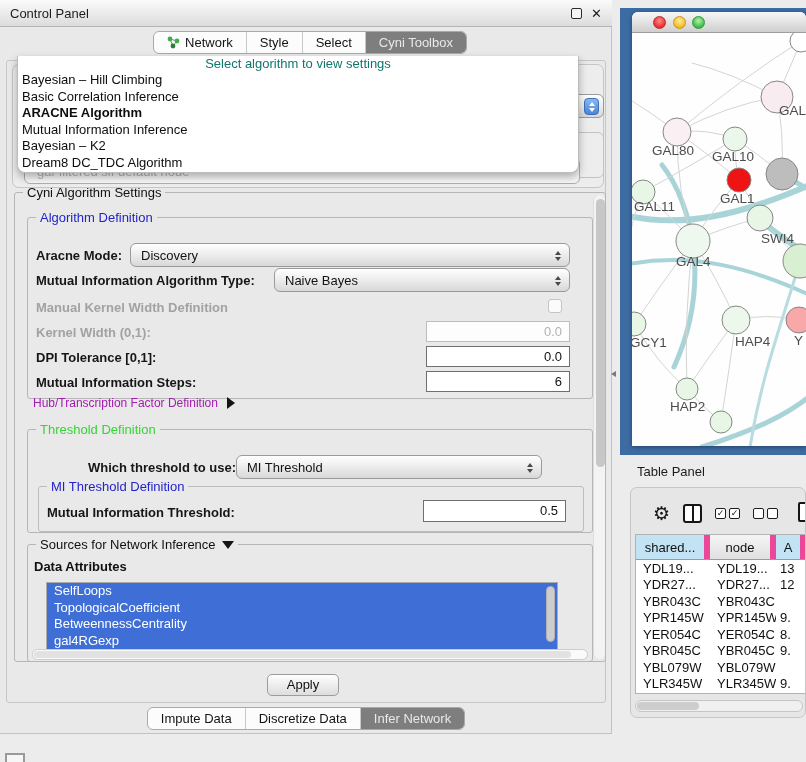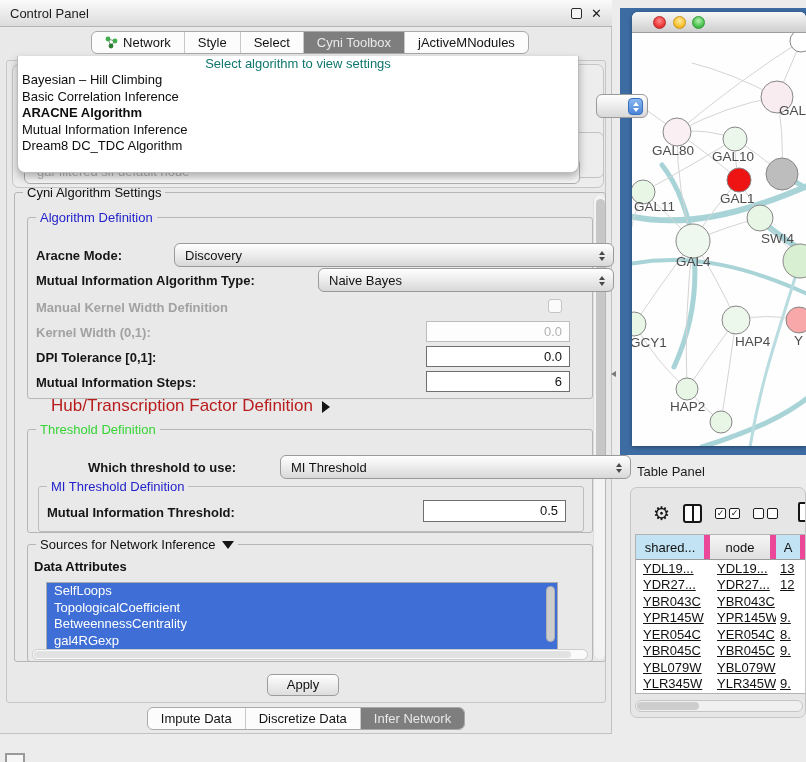--- a/index.html
+++ b/index.html
@@ -37,21 +37,21 @@
   .net-tab-icon { display:inline-block; }
 
   #cp-content { left:6px; top:60px; width:600px; height:643px;
     background:#e9e9e9; border:1px solid #c6c6c6; border-radius:3px; }
 
   
   #bg-panel { left:12px; top:64px; width:592px; height:124px;
     background:#ededed; border:1px solid #c6c6c6; border-radius:7px; z-index:4; }
   .combo { height:24px; border:1px solid #9a9a9a; border-radius:6px;
     background:linear-gradient(#ffffff,#eeeeee 45%,#d8d8d8);
-    display:flex; align-items:center; padding-left:10px; font-size:13px; color:#121212; z-index:5;margin-left:44px; }
+    display:flex; align-items:center; padding-left:10px; font-size:13px; color:#121212; z-index:5; }
   .combo .stepper { position:absolute; right:4px; top:3px; width:15px; height:17px;
     display:flex; flex-direction:column; align-items:center; justify-content:center; gap:2px; }
   .tri-up { width:0; height:0; border-left:3.5px solid transparent; border-right:3.5px solid transparent; border-bottom:4.5px solid #4a4a4a; }
   .tri-down { width:0; height:0; border-left:3.5px solid transparent; border-right:3.5px solid transparent; border-top:4.5px solid #4a4a4a; }
   #bg-combo-focused { left:552px; top:94px; width:52px; }
   #bg-combo-focused .stepper { background:linear-gradient(#8ab8f2,#4a85d8); border:1px solid #3a6fbe; border-radius:4px; }
   #bg-combo-focused .tri-up { border-bottom-color:#fff; }
   #bg-combo-focused .tri-down { border-top-color:#fff; }
   #bg-box-2 { left:552px; top:132px; width:52px; height:46px; border:1px solid #c2c2c2; border-radius:6px; z-index:4; }
   #bg-combo-network { left:24px; top:158px; width:556px; height:26px; z-index:5;
@@ -84,21 +84,21 @@
   .numfield { position:absolute; background:#fff; border:1px solid #6f6f6f;
     font-size:13px; text-align:right; padding:1px 7px 0 4px; line-height:18px; }
   .numfield.disabled { border:1px solid #bdbdbd; color:#b2b2b2; background:#fdfdfd; }
   .checkbox { position:absolute; width:14px; height:14px; border:1px solid #c4c4c4;
     border-radius:3px; background:#fbfbfb; }
 
   .tri-right { display:inline-block; width:0; height:0; border-top:6px solid transparent;
     border-bottom:6px solid transparent; border-left:8px solid #141414; margin-left:9px; vertical-align:-2px; }
   .tri-down-big { display:inline-block; width:0; height:0; border-left:6px solid transparent;
     border-right:6px solid transparent; border-top:8px solid #141414; }
-  #hub-row { position:absolute; left:18px; top:203px; font-size:17px; color:#b91c1c;margin-left:18px; }
+  #hub-row { position:absolute; left:18px; top:203px; font-size:12px; color:#a21caf; }
 
   
   #attr-label { position:absolute; left:6px; top:14px; font-weight:bold; font-size:13px; }
   #attr-list { position:absolute; left:18px; top:37px; width:512px; height:69px;
     background:#ffffff; border:1px solid #ababab; overflow:hidden; }
   .attr-item { font-size:13px; line-height:16.5px; padding-left:7px; color:#ffffff; background:#3f6fd6; white-space:nowrap; }
   #attr-vscroll { position:absolute; right:2px; top:3px; width:9px; height:56px;
     background:#cdcdcd; border:1px solid #b2b2b2; border-radius:5px; }
   #sources-hscroll { position:absolute; left:4px; top:104px; width:556px; height:11px;
     background:#fafafa; border:1px solid #cccccc; border-radius:6px; }
@@ -145,21 +145,21 @@
   .mini-cb { width:11px; height:11px; border:1.6px solid #1c1c1c; border-radius:2px; background:#fff;
     font-size:9px; line-height:9px; text-align:center; color:#111; font-weight:bold; }
   #doc-icon { position:absolute; right:-7px; top:6px; width:16px; height:20px; border:2px solid #161616; border-radius:2px; background:#fff; }
   #tbl { position:absolute; left:4px; top:46px; width:172px; height:160px; background:#fff;
     border:1px solid #b3b3b3; overflow:hidden; }
   #tbl-header { display:flex; height:25px; border-bottom:1px solid #9b9b9b; }
   .th { font-size:13px; display:flex; align-items:center; justify-content:center;
     border-right:6px solid #ec4899; background:linear-gradient(#f5f5f5,#e0e0e0); overflow:hidden; white-space:nowrap; }
   .th.hl { background:#c2e3f3; }
   .th.c1 { width:74px; } .th.c2 { width:66px; } .th.c3 { flex:1; }
-  .tr { display:flex; height:16.5px; align-items:center;text-decoration:underline; }
+  .tr { display:flex; height:16.5px; align-items:center; }
   .td { font-size:13px; white-space:nowrap; overflow:hidden; }
   .td.c1 { width:74px; padding-left:7px; } .td.c2 { width:66px; padding-left:7px; } .td.c3 { flex:1; padding-left:4px; }
   #tbl-hscroll { position:absolute; left:4px; top:212px; width:168px; height:12px;
     background:#f0f0f0; border:1px solid #c5c5c5; border-radius:6px; }
   #tbl-hscroll .thumb { position:absolute; left:1px; top:1px; width:62px; height:8px; background:#cdcdcd; border-radius:4px; }
 
   #corner-icon { left:5px; top:753px; width:20px; height:14px; border:2px solid #9a9a9a; background:#f6f6f6; }
 </style>
 </head>
 <body>
@@ -189,23 +189,20 @@
       </div>
       <div class="gtab">
         <span>Style</span>
       </div>
       <div class="gtab">
         <span>Select</span>
       </div>
       <div class="gtab selected">
         <span>Cyni Toolbox</span>
       </div>
-      <div class="gtab">
-        <span>jActiveMNodules</span>
-      </div>
     </div>
 </div>
 
 <div class="abs" id="cp-content"></div>
 
 <div class="abs" id="bg-panel"></div>
 <div class="abs combo" id="bg-combo-focused">
   <span class="stepper">
       <span class="tri-up"></span>
       <span class="tri-down"></span>
@@ -216,20 +213,21 @@
   <span>gal-filtered sif default node</span>
 </div>
 
 <div class="abs" id="algo-dropdown">
   <div id="algo-hint">Select algorithm to view settings</div>
   <div id="algo-items">
       <div class="algo-item">Bayesian – Hill Climbing</div>
       <div class="algo-item">Basic Correlation Inference</div>
       <div class="algo-item bold">ARACNE Algorithm</div>
       <div class="algo-item">Mutual Information Inference</div>
+      <div class="algo-item">Bayesian – K2</div>
       <div class="algo-item">Dream8 DC_TDC Algorithm</div>
     </div>
 </div>
 
 <div class="group" id="settings-group">
   <span class="legend">Cyni Algorithm Settings</span>
 
   <div class="group" id="algdef-group">
     <span class="legend blue">Algorithm Definition</span>
     <span class="flabel" style="left:8px; top:30px;">Aracne Mode:</span>
@@ -258,21 +256,21 @@
     <span class="numfield" style="left:398px; top:153px; width:144px; height:21px;">6</span>
   </div>
 
   <div id="hub-row">
     <span>Hub/Transcription Factor Definition</span><span class="tri-right"></span>
   </div>
 
   <div class="group" id="threshold-group">
     <span class="legend green">Threshold Definition</span>
     <span class="flabel" style="left:60px; top:30px;">Which threshold to use:</span>
-    <div class="combo abs" style="left:208px; top:25px; width:351px;">
+    <div class="combo abs" style="left:208px; top:25px; width:306px;">
       <span>MI Threshold</span>
       <span class="stepper">
           <span class="tri-up"></span>
           <span class="tri-down"></span>
         </span>
     </div>
     <div class="group" id="mith-group">
       <span class="legend blue">MI Threshold Definition</span>
       <span class="flabel" style="left:8px; top:18px;">Mutual Information Threshold:</span>
       <span class="numfield" style="left:384px; top:13px; width:143px; height:22px;">0.5</span>

